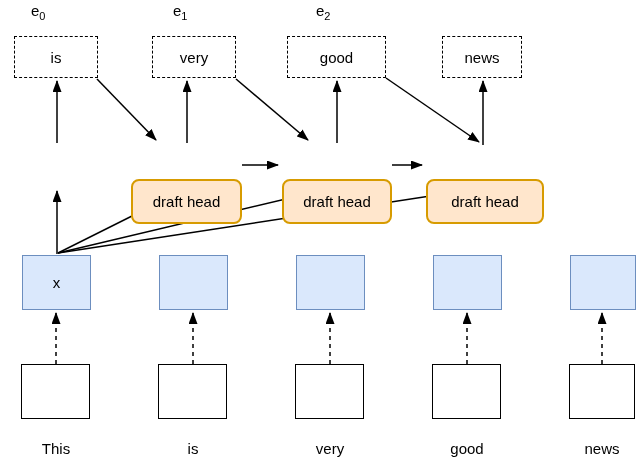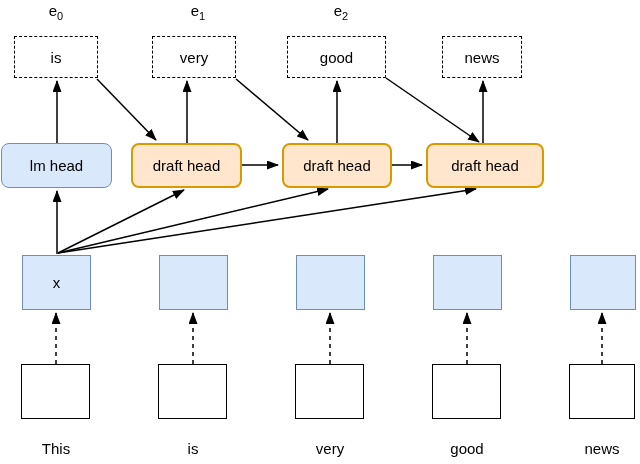--- a/index.html
+++ b/index.html
@@ -26,21 +26,21 @@
   .dashed-box {
     top: 36px; height: 42px;
     background: #ffffff;
     border: 1.5px dashed #000000;
   }
   .head {
     top: 143px; height: 45px;
     border-radius: 8px;
   }
   .head.lm   { background: #dae8fc; border: 1.5px solid #6c8ebf; }
-  .head.draft{ background: #ffe6cc; border: 2px solid #d79b00; }
+  .head.draft{ background: #ffe6cc; border: 2px solid #d79b00; margin-top: 36px; }
   .hidden-box {
     top: 255px; height: 55px;
     background: #dae8fc;
     border: 1px solid #6c8ebf;
   }
   .embed-box {
     top: 364px; height: 55px;
     background: #ffffff;
     border: 1.5px solid #000000;
   }
@@ -49,21 +49,20 @@
     top: 440px;
     width: 80px;
     font-size: 15px;
     text-align: center;
   }
   .elabel {
     position: absolute;
     top: 2px;
     width: 50px;
     font-size: 15px;
-    text-align: center;
   }
   .elabel sub { font-size: 11px; }
 </style>
 </head>
 <body>
 
 <div class="canvas">
 
   <svg class="arrows" width="640" height="464" viewBox="0 0 640 464">
     <defs>
@@ -106,23 +105,20 @@
   <div class="box dashed-box" style="left:152px;width:84px">
       <span>very</span>
     </div>
   <div class="box dashed-box" style="left:287px;width:99px">
       <span>good</span>
     </div>
   <div class="box dashed-box" style="left:442px;width:80px">
       <span>news</span>
     </div>
 
-  <div class="box head lm" style="left:1px;width:111px">
-      <span>lm head</span>
-    </div>
   <div class="box head draft" style="left:131px;width:111px">
       <span>draft head</span>
     </div>
   <div class="box head draft" style="left:282px;width:110px">
       <span>draft head</span>
     </div>
   <div class="box head draft" style="left:426px;width:118px">
       <span>draft head</span>
     </div>
 

